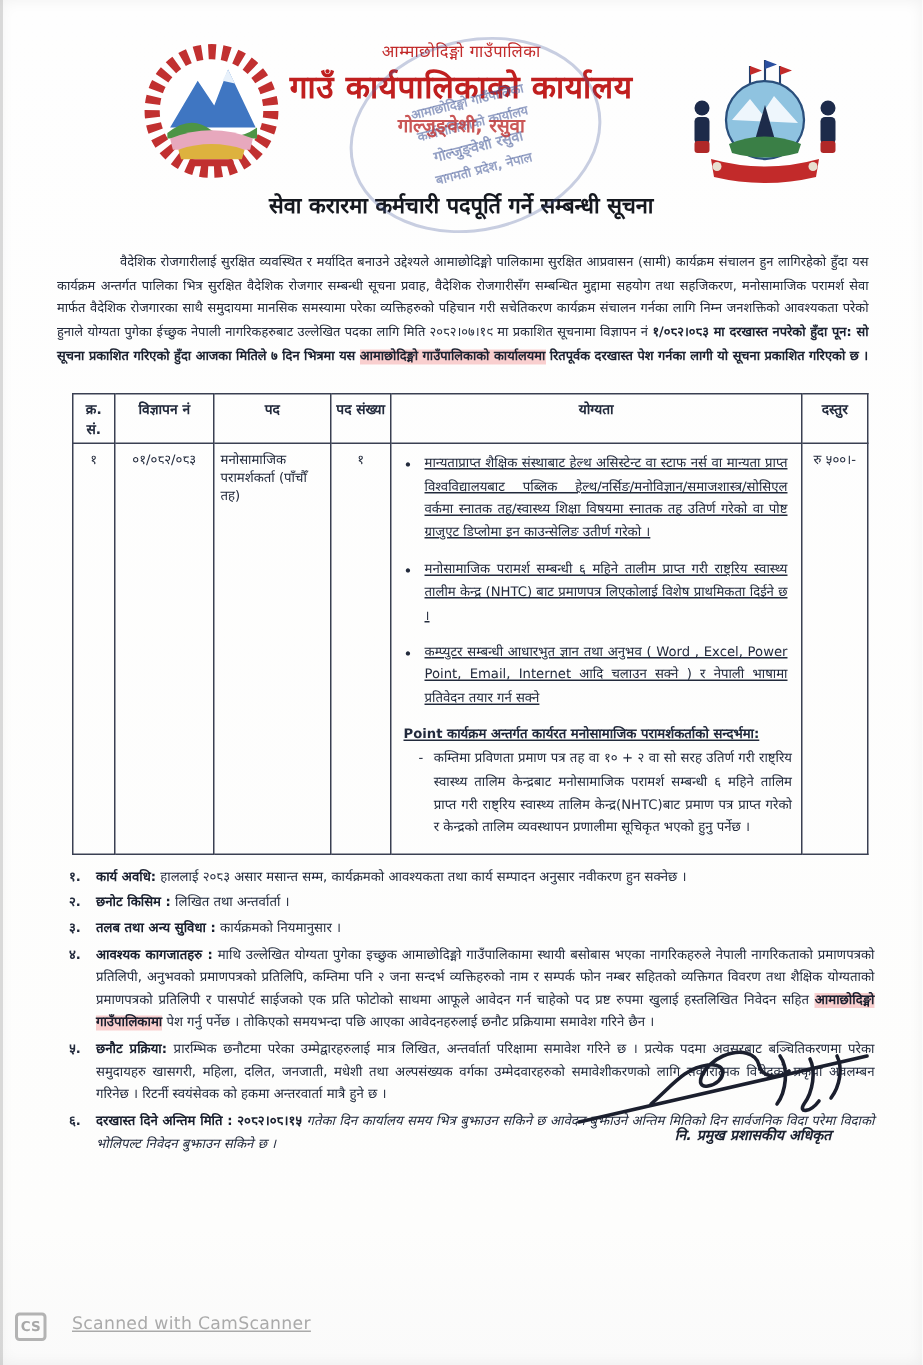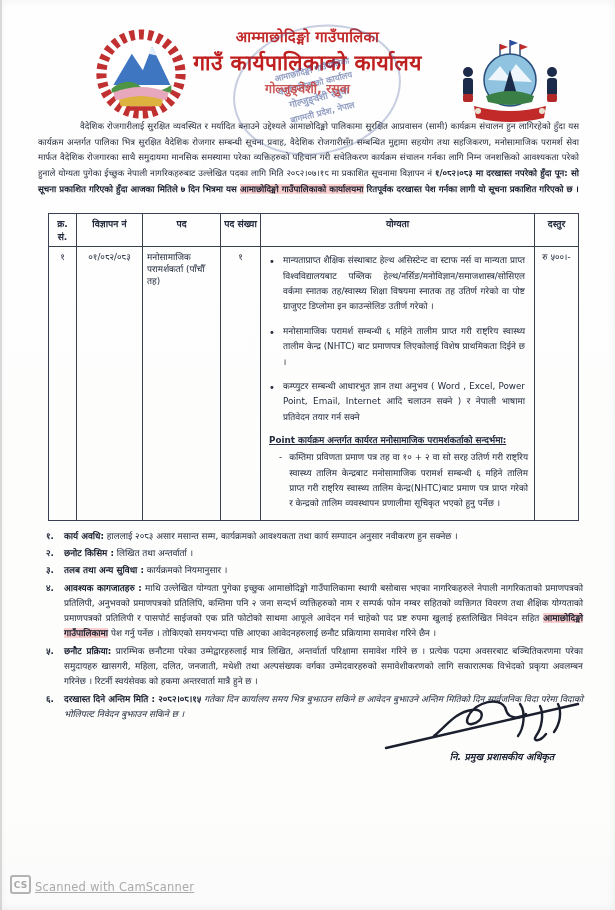--- a/index.html
+++ b/index.html
@@ -14,21 +14,21 @@
     position:relative;width:615px;height:910px;
     background:linear-gradient(180deg,#fefefe 0%,#fdfdfc 90%,#fafafa 100%);
     box-shadow:inset 0 0 10px rgba(0,0,0,0.06);
   }
   .paper::before{
     content:"";position:absolute;left:0;top:0;width:2px;height:100%;
     background:rgba(0,0,0,0.12);
   }
   
   .letterhead{position:relative;text-align:center;padding-top:26px;}
-  .lh-muni{font-size:15px;font-weight:bold;color:#c22a2a;letter-spacing:.3px;}
+  .lh-muni{font-size:11px;font-weight:normal;color:#c22a2a;letter-spacing:.3px;}
   .lh-office{font-size:21px;font-weight:bold;color:#c01f1f;margin-top:2px;letter-spacing:.4px;}
   .lh-addr{font-size:12.5px;font-weight:bold;color:#c23a3a;margin-top:4px;opacity:.85;}
   .notice-title{font-size:14.5px;font-weight:bold;color:#15181f;margin-top:34px;}
   .notice-date{font-size:13px;font-weight:bold;color:#15181f;margin-top:5px;}
   
   .logo{position:absolute;}
   .logo-left{left:95px;top:28px;width:92px;height:92px;}
   .logo-right{left:452px;top:38px;width:116px;height:86px;}
   
   .stamp{
@@ -53,39 +53,39 @@
   
   table.doc{
     margin:16px 0 0 48px;width:530px;border-collapse:collapse;
     font-size:8.8px;color:#222a3c;table-layout:fixed;
   }
   table.doc th,table.doc td{
     border:1px solid #3a4052;padding:4px 4px;vertical-align:top;
   }
   table.doc th{font-size:9.2px;font-weight:bold;text-align:center;padding:3px 2px;}
   td.c{text-align:center;}
-  .qual ul{margin:2px 5px 0 0;padding-left:15px;list-style:none;}
+  .qual ul{margin:2px 5px 0 0;padding-left:15px;list-style:none;text-decoration:underline;}
   .qual li{margin-bottom:9px;text-align:justify;position:relative;padding-left:3px;line-height:1.75;}
   .qual li::before{content:"•";position:absolute;left:-11px;font-size:10px;}
   .qual .subhead{font-weight:bold;text-decoration:underline;margin:2px 0 4px 4px;}
   .qual .subitem{display:flex;gap:7px;margin:0 2px 4px 14px;text-align:justify;line-height:1.75;}
   .qual .subitem .dash{flex:0 0 auto;}
   
   .notes{margin:8px 32px 0 46px;font-size:8.8px;line-height:1.74;color:#222a3c;}
   .note{display:flex;margin-bottom:2px;}
   .note-num{flex:0 0 18px;font-weight:bold;}
   .note-body{flex:1;text-align:justify;}
   .note-body b{color:#191f2e;}
   .ital{font-style:italic;}
   
   .sig-block{position:absolute;right:28px;top:690px;width:210px;text-align:center;}
   .sig-svg{display:block;margin:0 auto;}
   .sig-title{font-size:9.5px;font-weight:bold;color:#1b2130;margin-top:-4px;text-align:center;padding-left:40px;font-style:italic;}
   
-  .cam{position:absolute;left:10px;bottom:16px;display:flex;align-items:flex-end;gap:4px;color:#aaaaaa;}
+  .cam{position:absolute;left:10px;bottom:16px;display:flex;align-items:flex-start;gap:17px;color:#aaaaaa;}
   .cam-badge{
     width:17px;height:15px;border:2px solid #b3b3b3;border-radius:3px;
     font-size:9px;font-weight:bold;display:flex;align-items:center;justify-content:center;
     color:#a8a8a8;
   }
   .cam-text{font-size:11.5px;letter-spacing:.2px;text-decoration:underline;}
 </style>
 </head>
 <body>
 
@@ -133,20 +133,21 @@
     <div class="stamp">
       <span class="small">आमाछोदिङ्मो गाउँपालिका</span>
       <span class="small">कार्यपालिकाको कार्यालय</span>
       <span>गोल्जुङ्वेशी रसुवा</span>
       <span class="small">बागमती प्रदेश, नेपाल</span>
     </div>
 
     <div class="lh-muni">आम्माछोदिङ्मो गाउँपालिका</div>
     <div class="lh-office">गाउँ कार्यपालिकाको कार्यालय</div>
     <div class="lh-addr">गोल्जुङ्वेशी, रसुवा</div>
+    <div class="notice-title">सेवा करारमा कर्मचारी पदपूर्ति गर्ने सम्बन्धी सूचना</div>
   </div>
 
   <p class="intro"><span>वैदेशिक रोजगारीलाई सुरक्षित व्यवस्थित र मर्यादित बनाउने उद्देश्यले आमाछोदिङ्मो पालिकामा सुरक्षित आप्रवासन (सामी) कार्यक्रम संचालन हुन लागिरहेको हुँदा यस कार्यक्रम अन्तर्गत पालिका भित्र सुरक्षित वैदेशिक रोजगार सम्बन्धी सूचना प्रवाह, वैदेशिक रोजगारीसँग सम्बन्धित मुद्दामा सहयोग तथा सहजिकरण, मनोसामाजिक परामर्श सेवा मार्फत वैदेशिक रोजगारका साथै समुदायमा मानसिक समस्यामा परेका व्यक्तिहरुको पहिचान गरी सचेतिकरण कार्यक्रम संचालन गर्नका लागि निम्न जनशक्तिको आवश्यकता परेको हुनाले योग्यता पुगेका ईच्छुक नेपाली नागरिकहरुबाट उल्लेखित पदका लागि मिति २०८२।०७।१९ मा प्रकाशित सूचनामा विज्ञापन नं </span><b>१/०८२।०८३ मा दरखास्त नपरेको हुँदा पून: सो सूचना प्रकाशित गरिएको हुँदा आजका मितिले ७ दिन भित्रमा यस </b><b class="hl">आमाछोदिङ्मो गाउँपालिकाको कार्यालयमा</b><b> रितपूर्वक दरखास्त पेश गर्नका लागी यो सूचना प्रकाशित गरिएको छ ।</b></p>
 
   <table class="doc">
     <colgroup>
       <col style="width:28px">
         <col style="width:66px">
         <col style="width:78px">
       <col style="width:40px">

